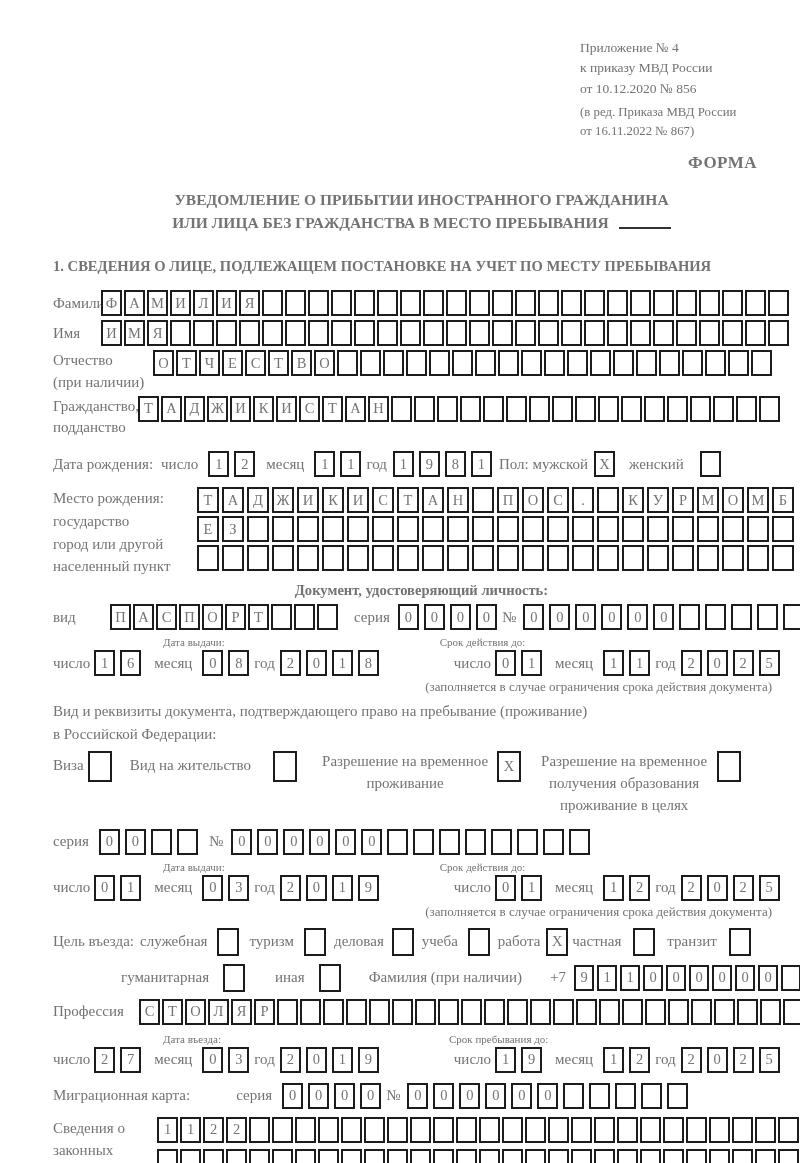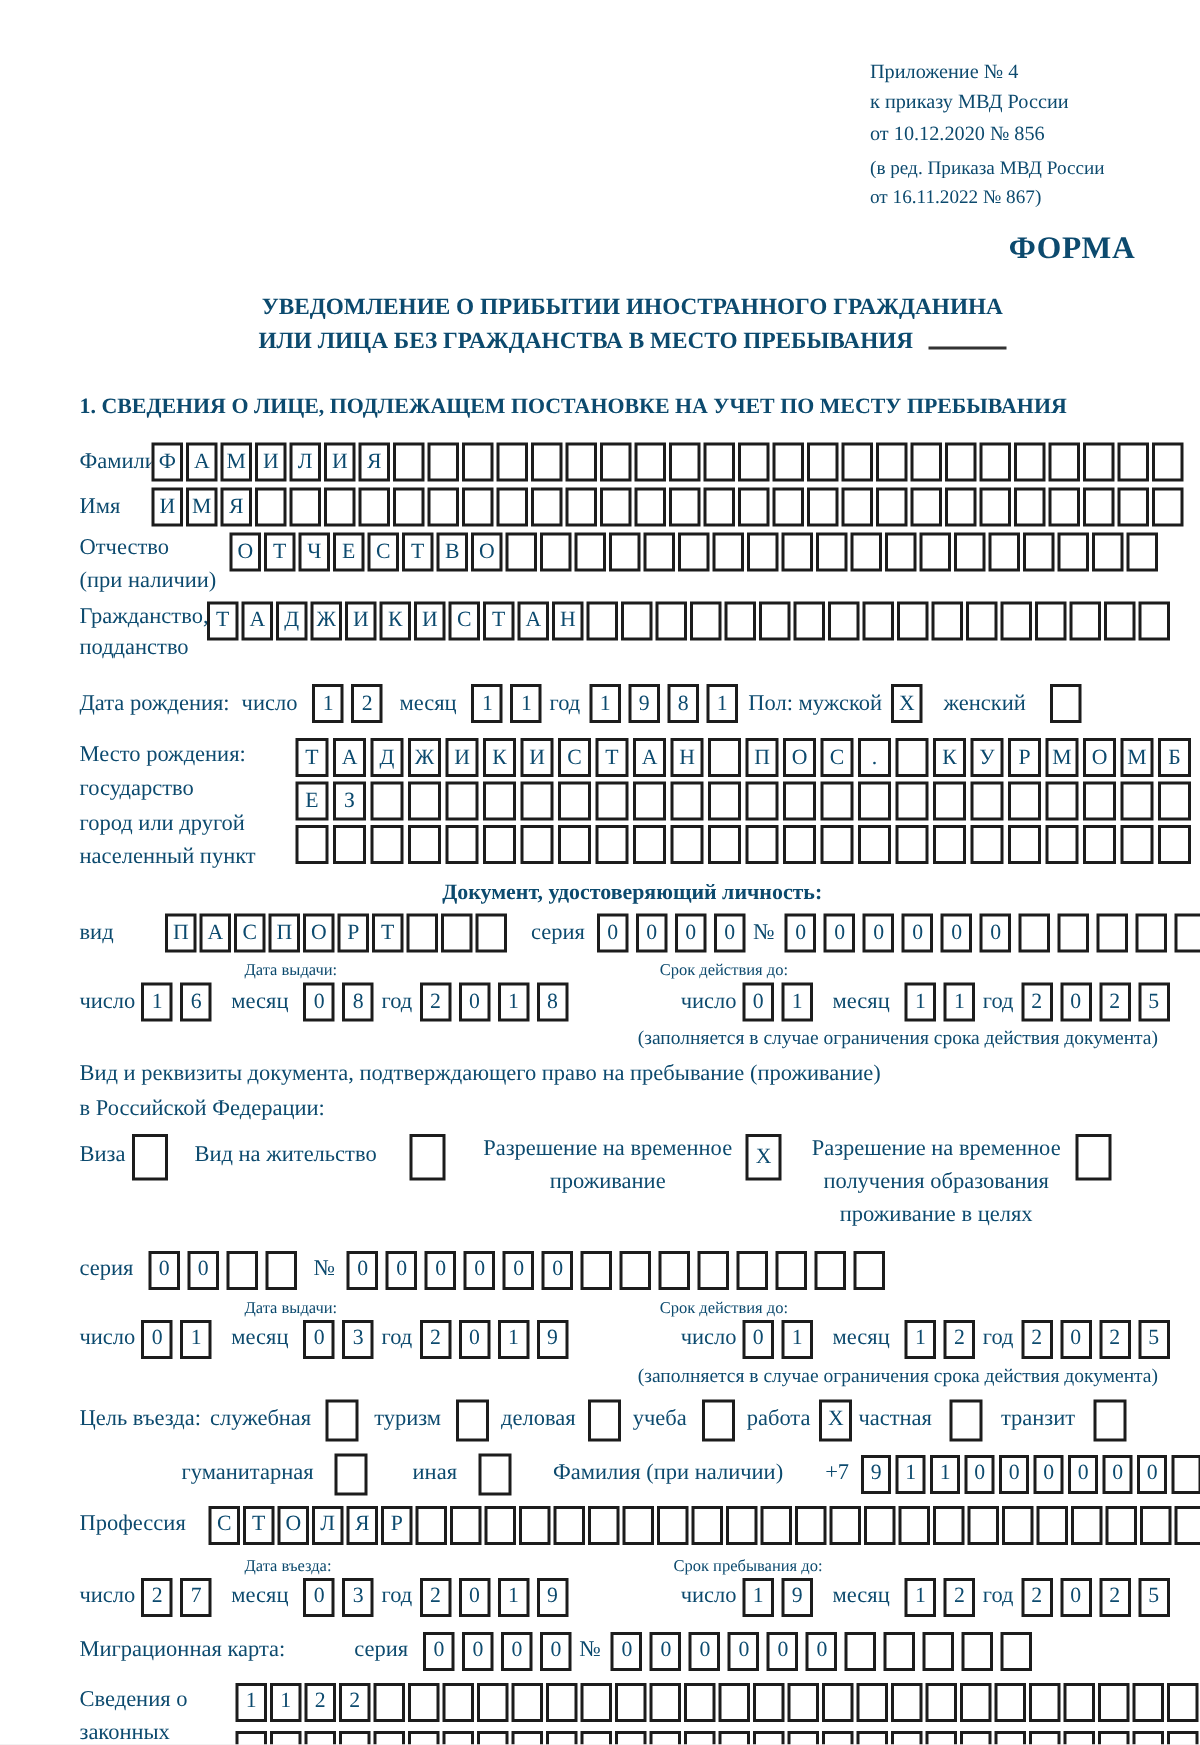--- a/index.html
+++ b/index.html
@@ -1,17 +1,17 @@
 <!DOCTYPE html>
 <html><head>
 <meta charset="utf-8">
 <style>
   html,body { margin:0; padding:0; background:#e8e8e8; }
   .page {
-    width:800px; height:1163px; background:#ffffff; color:#0c4a6e;
+    width:800px; height:1163px; background:#ffffff; color:#737373;
     font-family:"Liberation Serif","DejaVu Serif",serif;
     position:relative; box-sizing:border-box;
     padding:38px 10px 0 53px; overflow:hidden;
   }
   .row { display:flex; align-items:center; }
   .lbl { font-size:15px; flex:none; }
   .lbl-line { display:block; font-size:15px; line-height:1.45; }
   .cells { display:inline-flex; flex:none; }
   .cell {
     width:21px; height:26px; box-sizing:border-box; border:2px solid #1c1c1c;
@@ -19,21 +19,21 @@
     font-size:14.5px; background:#fff; flex:none;
   }
   .cells-wide .cell { width:22px; margin-right:3px; }
   .cells-spaced .cell { margin-right:5px; }
   .cells-phone .cell { width:20px; margin-right:3px; }
   .cbx .cell { width:22px; height:28px; margin-right:0; }
   .cbx-tall .cell { width:24px; height:31px; margin-right:0; }
   .cbx-sex .cell { width:21px; height:26px; margin-right:0; }
   .topblock { margin-left:527px; width:220px; font-size:13.5px; line-height:1.5; }
   .topblock .ed { font-size:12.8px; }
-  .forma { text-align:right; padding-right:33px; font-weight:bold; font-size:21px; margin-top:12px; letter-spacing:0.5px; }
+  .forma { text-align:right; padding-right:33px; font-weight:bold; font-size:17px; margin-top:12px; letter-spacing:0.5px; }
   .title { text-align:center; font-weight:bold; font-size:15.5px; line-height:1.45; margin-top:16px; }
   .underline-gap { display:inline-block; width:52px; border-bottom:2px solid #333; margin-left:10px; transform:translateY(1px); }
   .sec-heading { font-weight:bold; font-size:14.6px; margin-top:24px; white-space:nowrap; }
   .center-bold { text-align:center; font-weight:bold; font-size:14.6px; }
   .note { font-size:13px; }
   .dhead { font-size:11px; }
   .inline-lbl { font-size:15px; flex:none; }
 </style>
 </head>
 <body>

